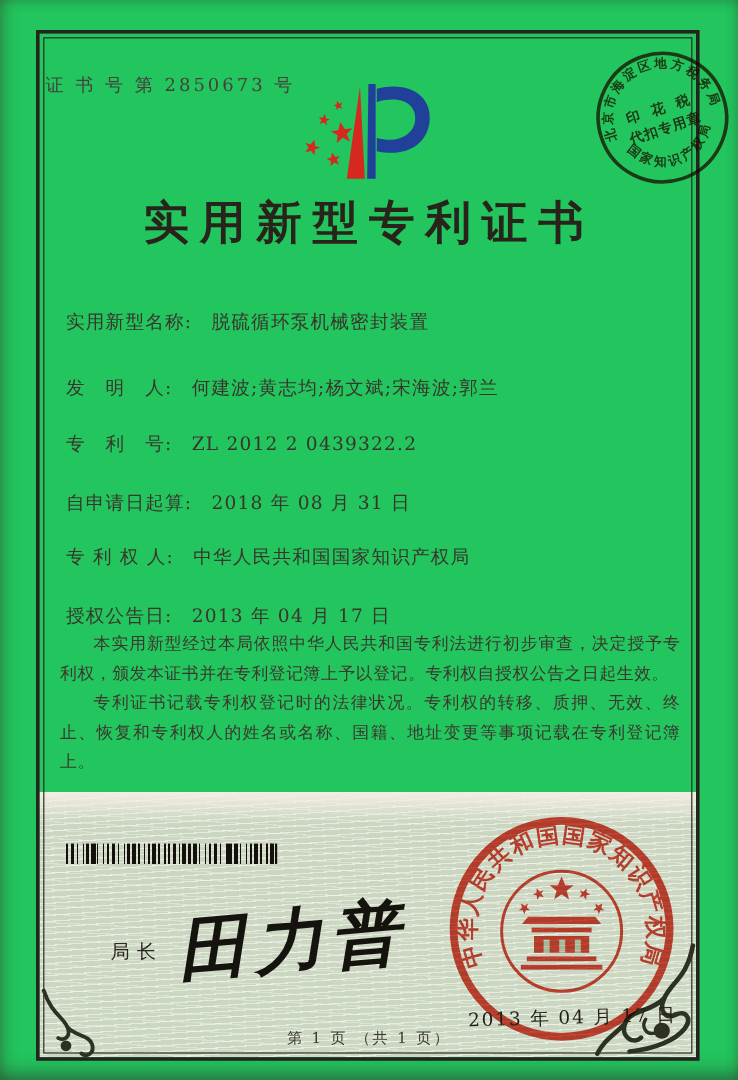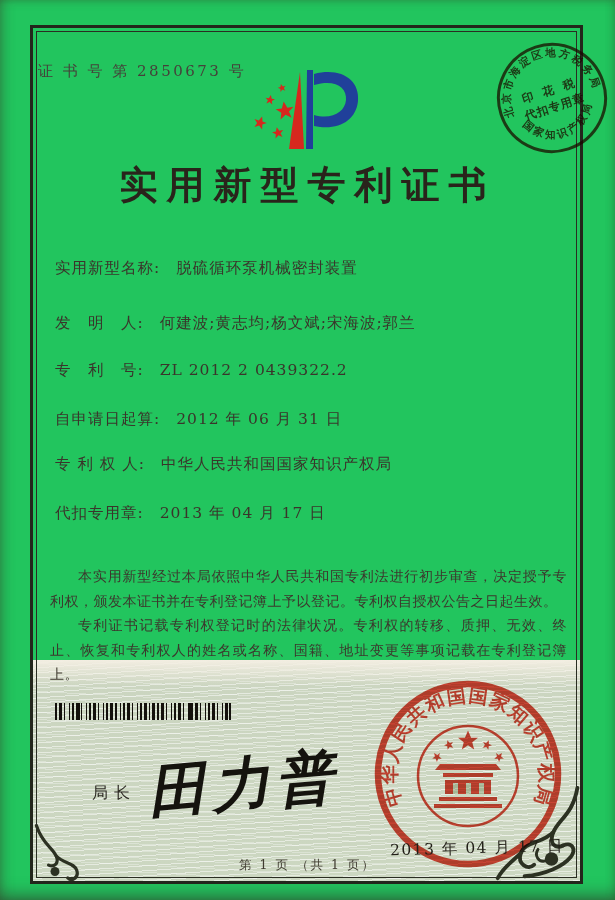--- a/index.html
+++ b/index.html
@@ -24,21 +24,21 @@
   .frame-inner{position:absolute;inset:3px;border:1px solid #2a2d22;}
   .cert-no{position:absolute;left:38px;top:62px;z-index:4;font-size:15px;letter-spacing:2.5px;color:#45413a;}
   .logo{position:absolute;left:243px;top:60px;width:132px;height:106px;z-index:4;}
   .title{position:absolute;left:0;top:160px;width:615px;z-index:4;margin:0;text-align:center;
     font-size:38px;font-weight:700;letter-spacing:9px;color:#29241b;}
   .fields{position:absolute;left:55px;top:0;width:520px;z-index:4;}
   .field-row{position:absolute;left:0;width:520px;font-size:15.5px;color:#3a352b;letter-spacing:1px;white-space:nowrap;}
   .field-row .lbl{margin-right:16px;}
   .fields .r0{top:258px;} .fields .r1{top:313px;} .fields .r2{top:360px;}
   .fields .r3{top:409px;} .fields .r4{top:454px;} .fields .r5{top:503px;}
-  .paras{position:absolute;left:50px;top:564px;width:517px;z-index:4;color:#3c372d;}
+  .paras{position:absolute;left:50px;top:525px;width:517px;z-index:4;color:#3c372d;}
   .paras p{margin:0;font-size:14px;line-height:24.6px;text-indent:2em;text-align:justify;letter-spacing:.5px;}
   .barcode{position:absolute;left:55px;top:703px;width:176px;height:17px;z-index:4;
     background-image:
       repeating-linear-gradient(90deg,transparent 0 23px,#14110c 23px 25px,transparent 25px 37px),
       repeating-linear-gradient(90deg,#14110c 0 2px,transparent 2px 4px,#14110c 4px 7px,transparent 7px 9px,#14110c 9px 10px,transparent 10px 14px,#14110c 14px 15px,transparent 15px 17px);}
   .sig-title{position:absolute;left:92px;top:783px;z-index:5;font-size:16px;letter-spacing:6px;color:#2b2822;text-align:center;}
   .sig-svg{position:absolute;left:140px;top:730px;width:215px;height:115px;z-index:5;}
   .sig-svg text{font-family:"DejaVu Serif","Liberation Serif",serif;font-weight:700;font-style:italic;
     font-size:58px;fill:#15130e;letter-spacing:6px;}
   .main-seal{position:absolute;left:363px;top:677px;width:212px;height:196px;z-index:5;
@@ -107,27 +107,27 @@
       <div class="field-row r0">
         <span class="lbl">实用新型名称:</span><span>脱硫循环泵机械密封装置</span>
       </div>
       <div class="field-row r1">
         <span class="lbl">发　明　人:</span><span>何建波;黄志均;杨文斌;宋海波;郭兰</span>
       </div>
       <div class="field-row r2">
         <span class="lbl">专　利　号:</span><span>ZL 2012 2 0439322.2</span>
       </div>
       <div class="field-row r3">
-        <span class="lbl">自申请日起算:</span><span>2012 年 06 月 31 日</span>
+        <span class="lbl">自申请日起算:</span><span>2018 年 08 月 31 日</span>
       </div>
       <div class="field-row r4">
         <span class="lbl">专 利 权 人:</span><span>中华人民共和国国家知识产权局</span>
       </div>
       <div class="field-row r5">
-        <span class="lbl">代扣专用章:</span><span>2013 年 04 月 17 日</span>
+        <span class="lbl">授权公告日:</span><span>2013 年 04 月 17 日</span>
       </div>
     </div>
 
     <div class="paras">
       <p>本实用新型经过本局依照中华人民共和国专利法进行初步审查，决定授予专利权，颁发本证书并在专利登记簿上予以登记。专利权自授权公告之日起生效。</p>
       <p>专利证书记载专利权登记时的法律状况。专利权的转移、质押、无效、终止、恢复和专利权人的姓名或名称、国籍、地址变更等事项记载在专利登记簿上。</p>
     </div>
 
     <div class="barcode"></div>
 

